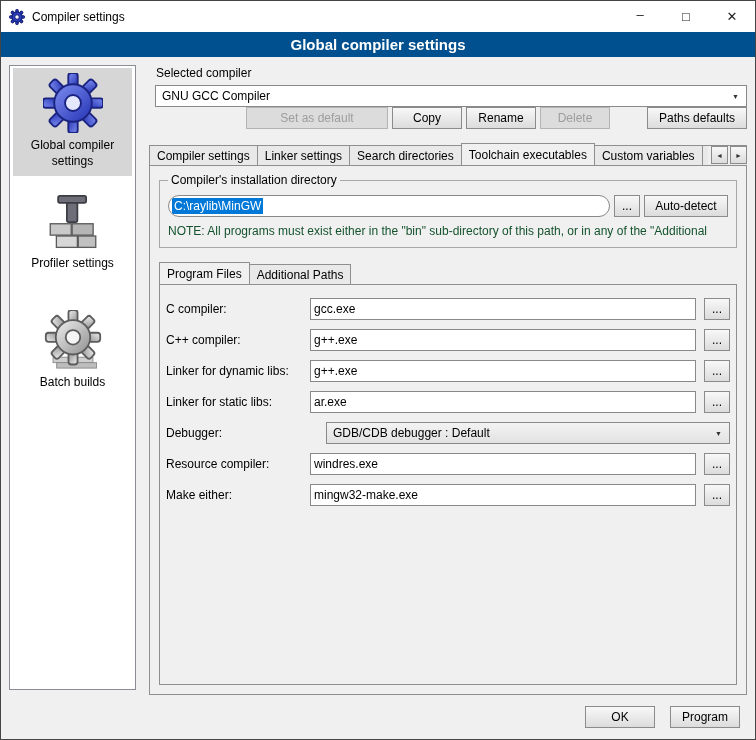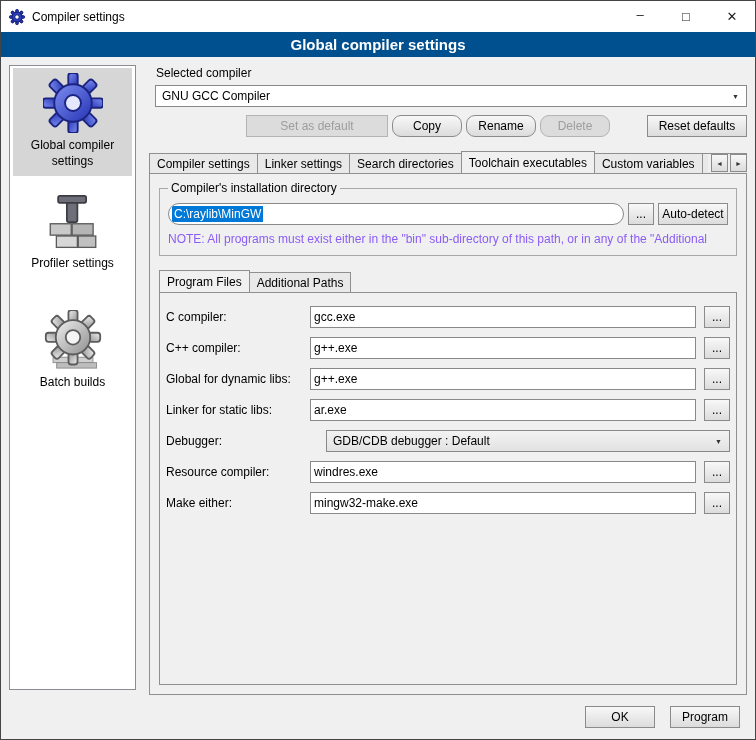--- a/index.html
+++ b/index.html
@@ -26,45 +26,45 @@
 
   .main{flex:1;display:flex;flex-direction:column;min-width:0;}
   .sc-label{margin:1px 0 5px 7px;}
   .combo{height:22px;border:1px solid #898989;background:#fff;display:flex;align-items:center;padding:0 2px 0 6px;}
   .combo-top{margin-left:6px;}
   .combo-text{flex:1;overflow:hidden;white-space:nowrap;}
   .arrow-glyph{font-size:7px;color:#333;margin:0 5px;flex-shrink:0;}
 
   .btn{height:22px;background:linear-gradient(#f8f8f8,#dcdcdc);border:1px solid #8b8b8b;font-family:inherit;font-size:12px;color:#000;display:flex;align-items:center;justify-content:center;cursor:default;}
   .btn.disabled{color:#9d9d9d;background:#dcdcdc;border-color:#b4b4b4;}
-  .btn-row{display:flex;gap:4px;margin-top:8px;padding-left:6px;}
+  .btn-row{display:flex;gap:4px;padding-left:6px;}
   .btn-setdefault{width:142px;margin-left:91px;}
-  .btn-copy,.btn-rename,.btn-delete{width:70px;border-radius:9px;}
+  .btn-copy,.btn-rename,.btn-delete{width:70px;}
   .btn-reset{width:100px;margin-left:auto;}
 
   .tabstrip{display:flex;align-items:flex-end;position:relative;z-index:2;overflow:hidden;flex-shrink:0;}
   .maintabs{margin-top:14px;padding-right:36px;}
   .tab{height:20px;display:flex;align-items:center;padding:0 7px;background:#e9e9e9;border:1px solid #8f8f8f;border-bottom:none;white-space:nowrap;flex-shrink:0;}
   .tab + .tab{margin-left:-1px;}
   .tab.active{height:23px;background:#f0f0f0;margin-bottom:-1px;position:relative;z-index:3;}
   .tab-clipped{max-width:46px;overflow:hidden;}
   .tab-arrows{position:absolute;right:0;bottom:1px;display:flex;gap:2px;background:#f0f0f0;padding-left:3px;z-index:4;}
   .tab-arrow{width:17px;height:18px;}
   .tab-arrow .arrow-glyph{margin:0;}
 
   .panel{flex:1;border:1px solid #8f8f8f;background:#f0f0f0;padding:10px 9px 9px;display:flex;flex-direction:column;min-height:0;position:relative;z-index:1;}
   .groupbox{border:1px solid #a8a8a8;position:relative;padding:14px 8px 9px;margin-top:4px;flex-shrink:0;}
   .group-label{position:absolute;top:-8px;left:8px;background:#f0f0f0;padding:0 3px;}
   .dir-row{display:flex;gap:4px;}
   .textbox{height:22px;background:#fff;border:1px solid #898989;display:flex;align-items:center;padding:0 3px;overflow:hidden;white-space:nowrap;}
   .dir-input{flex:1;border-radius:11px;}
   .sel{background:#0078d7;color:#fff;padding:1px 2px;}
   .browse{width:26px;flex-shrink:0;}
-  .autodetect{width:70px;flex-shrink:0;}
-  .note{color:#8b5cf6;margin-top:7px;white-space:nowrap;overflow:hidden;}
+  .autodetect{width:84px;flex-shrink:0;}
+  .note{color:#14532d;margin-top:7px;white-space:nowrap;overflow:hidden;}
 
   .subtabstrip{margin-top:14px;}
   .subpanel{flex:1;border:1px solid #8f8f8f;background:#f0f0f0;padding:13px 6px;display:flex;flex-direction:column;gap:9px;min-height:0;}
   .field-row{display:flex;align-items:center;gap:8px;flex-shrink:0;}
   .field-label{width:136px;flex-shrink:0;}
   .field-box{flex:1;}
   .combo-gray{flex:1;background:linear-gradient(#f3f3f3,#e2e2e2);border:1px solid #898989;height:22px;display:flex;align-items:center;padding:0 2px 0 6px;margin-left:16px;}
 
   .footer{height:44px;display:flex;align-items:center;justify-content:flex-end;gap:15px;padding-right:15px;flex-shrink:0;}
   .btn-ok,.btn-cancel{width:70px;}
@@ -184,21 +184,21 @@
       <div class="combo combo-top">
         <span class="combo-text">GNU GCC Compiler</span>
         <span class="arrow-glyph">▼</span>
       </div>
 
       <div class="btn-row">
         <div class="btn btn-setdefault disabled">Set as default</div>
         <div class="btn btn-copy">Copy</div>
         <div class="btn btn-rename">Rename</div>
         <div class="btn btn-delete disabled">Delete</div>
-        <div class="btn btn-reset">Reset defaults</div>
+        <div class="btn btn-reset">Paths defaults</div>
       </div>
 
       <div class="tabstrip maintabs">
         <div class="tab">Compiler settings</div>
         <div class="tab">Linker settings</div>
         <div class="tab">Search directories</div>
         <div class="tab active">Toolchain executables</div>
         <div class="tab">Custom variables</div>
         <div class="tab tab-clipped">Build options</div>
         <div class="tab-arrows">
@@ -242,21 +242,21 @@
 
           <div class="field-row">
             <span class="field-label">C++ compiler:</span>
             <div class="textbox field-box">
                 <span>g++.exe</span>
               </div>
             <div class="btn browse">...</div>
           </div>
 
           <div class="field-row">
-            <span class="field-label">Global for dynamic libs:</span>
+            <span class="field-label">Linker for dynamic libs:</span>
             <div class="textbox field-box">
                 <span>g++.exe</span>
               </div>
             <div class="btn browse">...</div>
           </div>
 
           <div class="field-row">
             <span class="field-label">Linker for static libs:</span>
             <div class="textbox field-box">
                 <span>ar.exe</span>

